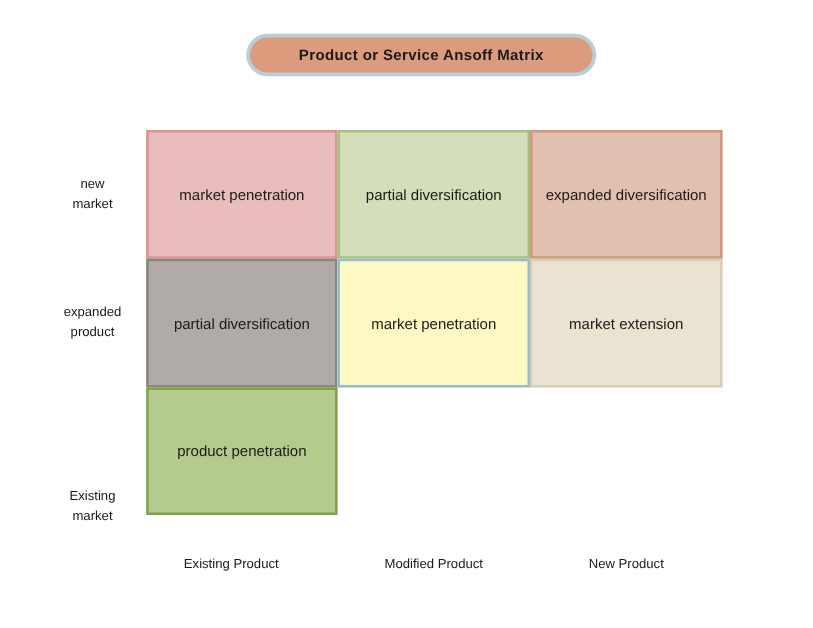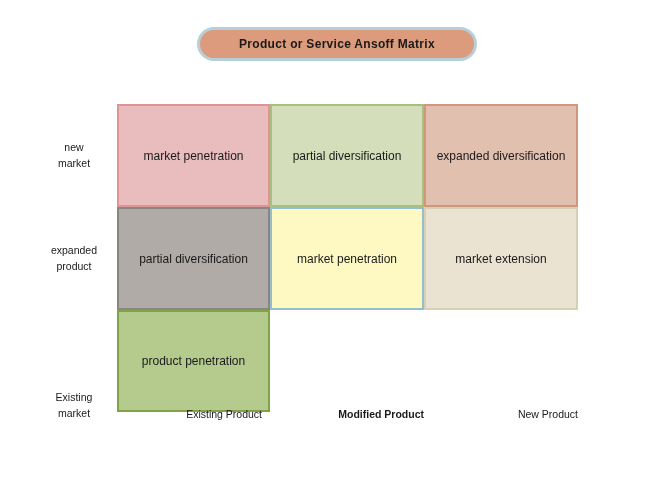--- a/index.html
+++ b/index.html
@@ -55,27 +55,27 @@
     text-align: center;
     font-size: 10.5px;
     line-height: 1.55;
     white-space: pre-line;
   }
   .row-label.r0 { top: 139px; }
   .row-label.r1 { top: 242px; }
   .row-label.r2 { top: 345px; margin-top: 44px; }
   .col-label {
     position: absolute;
-    top: 408px;
+    top: 445px;
     width: 154px;
-    text-align: right;
+    text-align: center;
     font-size: 10.5px;
   }
   .col-label.c0 { left: 108px; }
-  .col-label.c1 { left: 270px; font-weight: bold; }
+  .col-label.c1 { left: 270px; }
   .col-label.c2 { left: 424px; }
 </style>
 </head>
 <body style="color: rgb(26, 26, 26);">
 
 <div class="title-pill" style="background: rgb(219, 155, 124); border-color: rgb(182, 207, 216);">Product or Service Ansoff Matrix</div>
 
 <div class="matrix-grid">
   <div class="cell" style="background: rgb(233, 189, 189); border-color: rgb(220, 148, 148);">market penetration</div>
   <div class="cell" style="background: rgb(212, 222, 187); border-color: rgb(169, 191, 125);">partial diversification</div>

